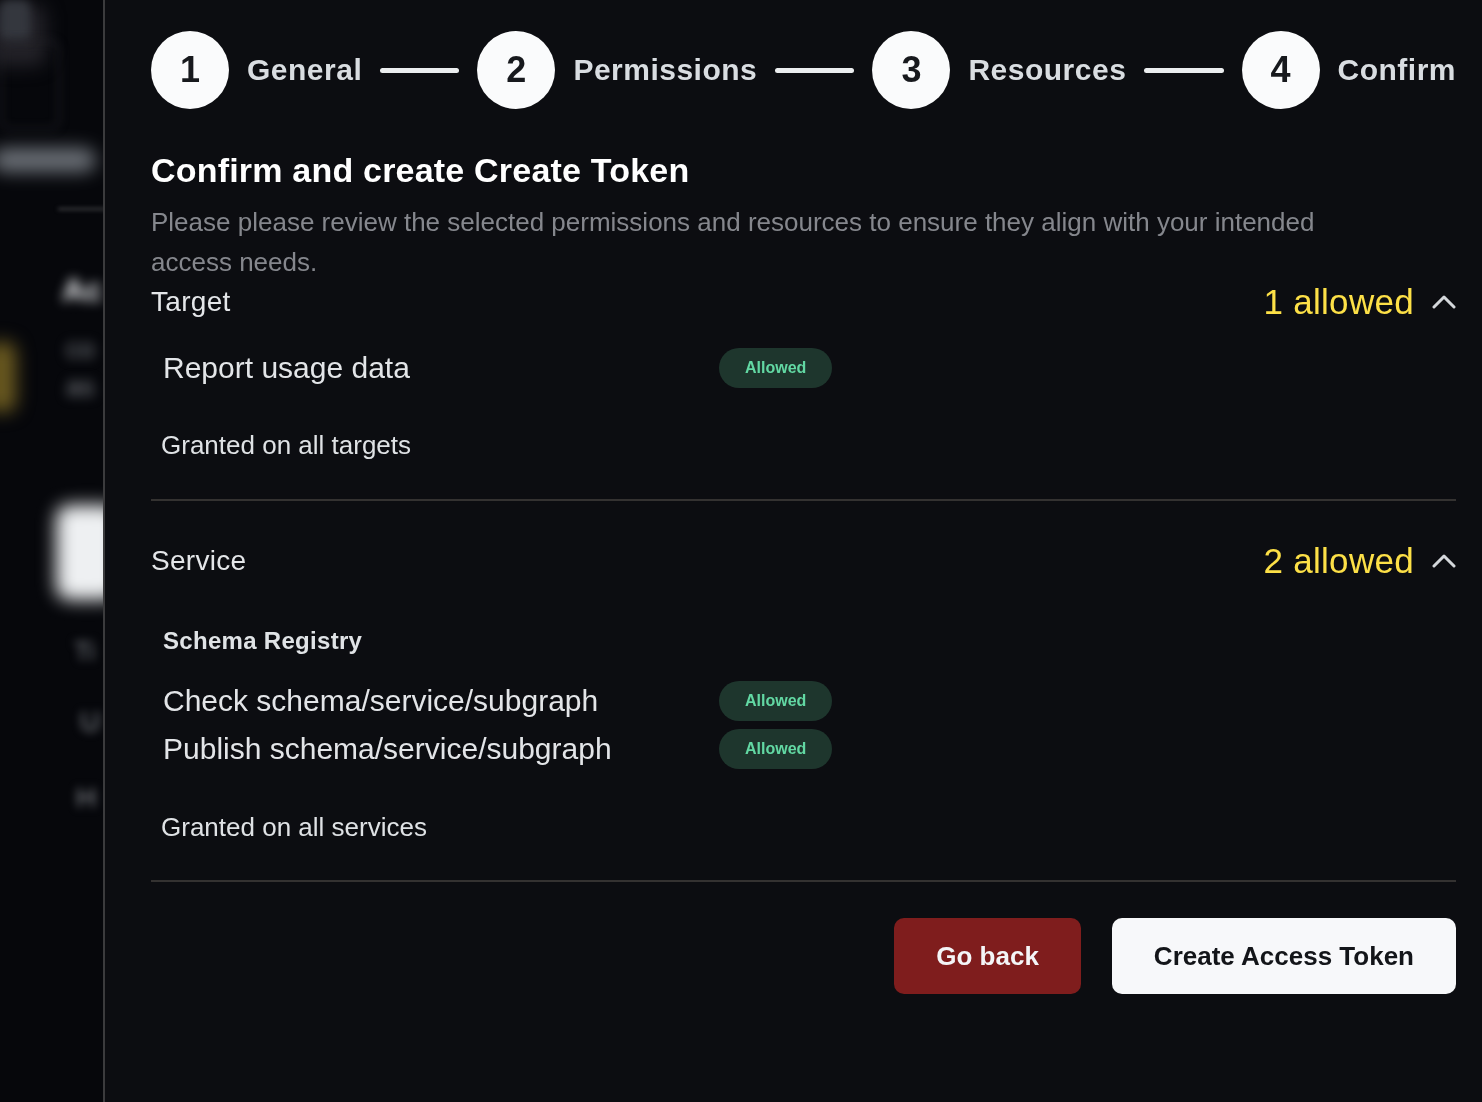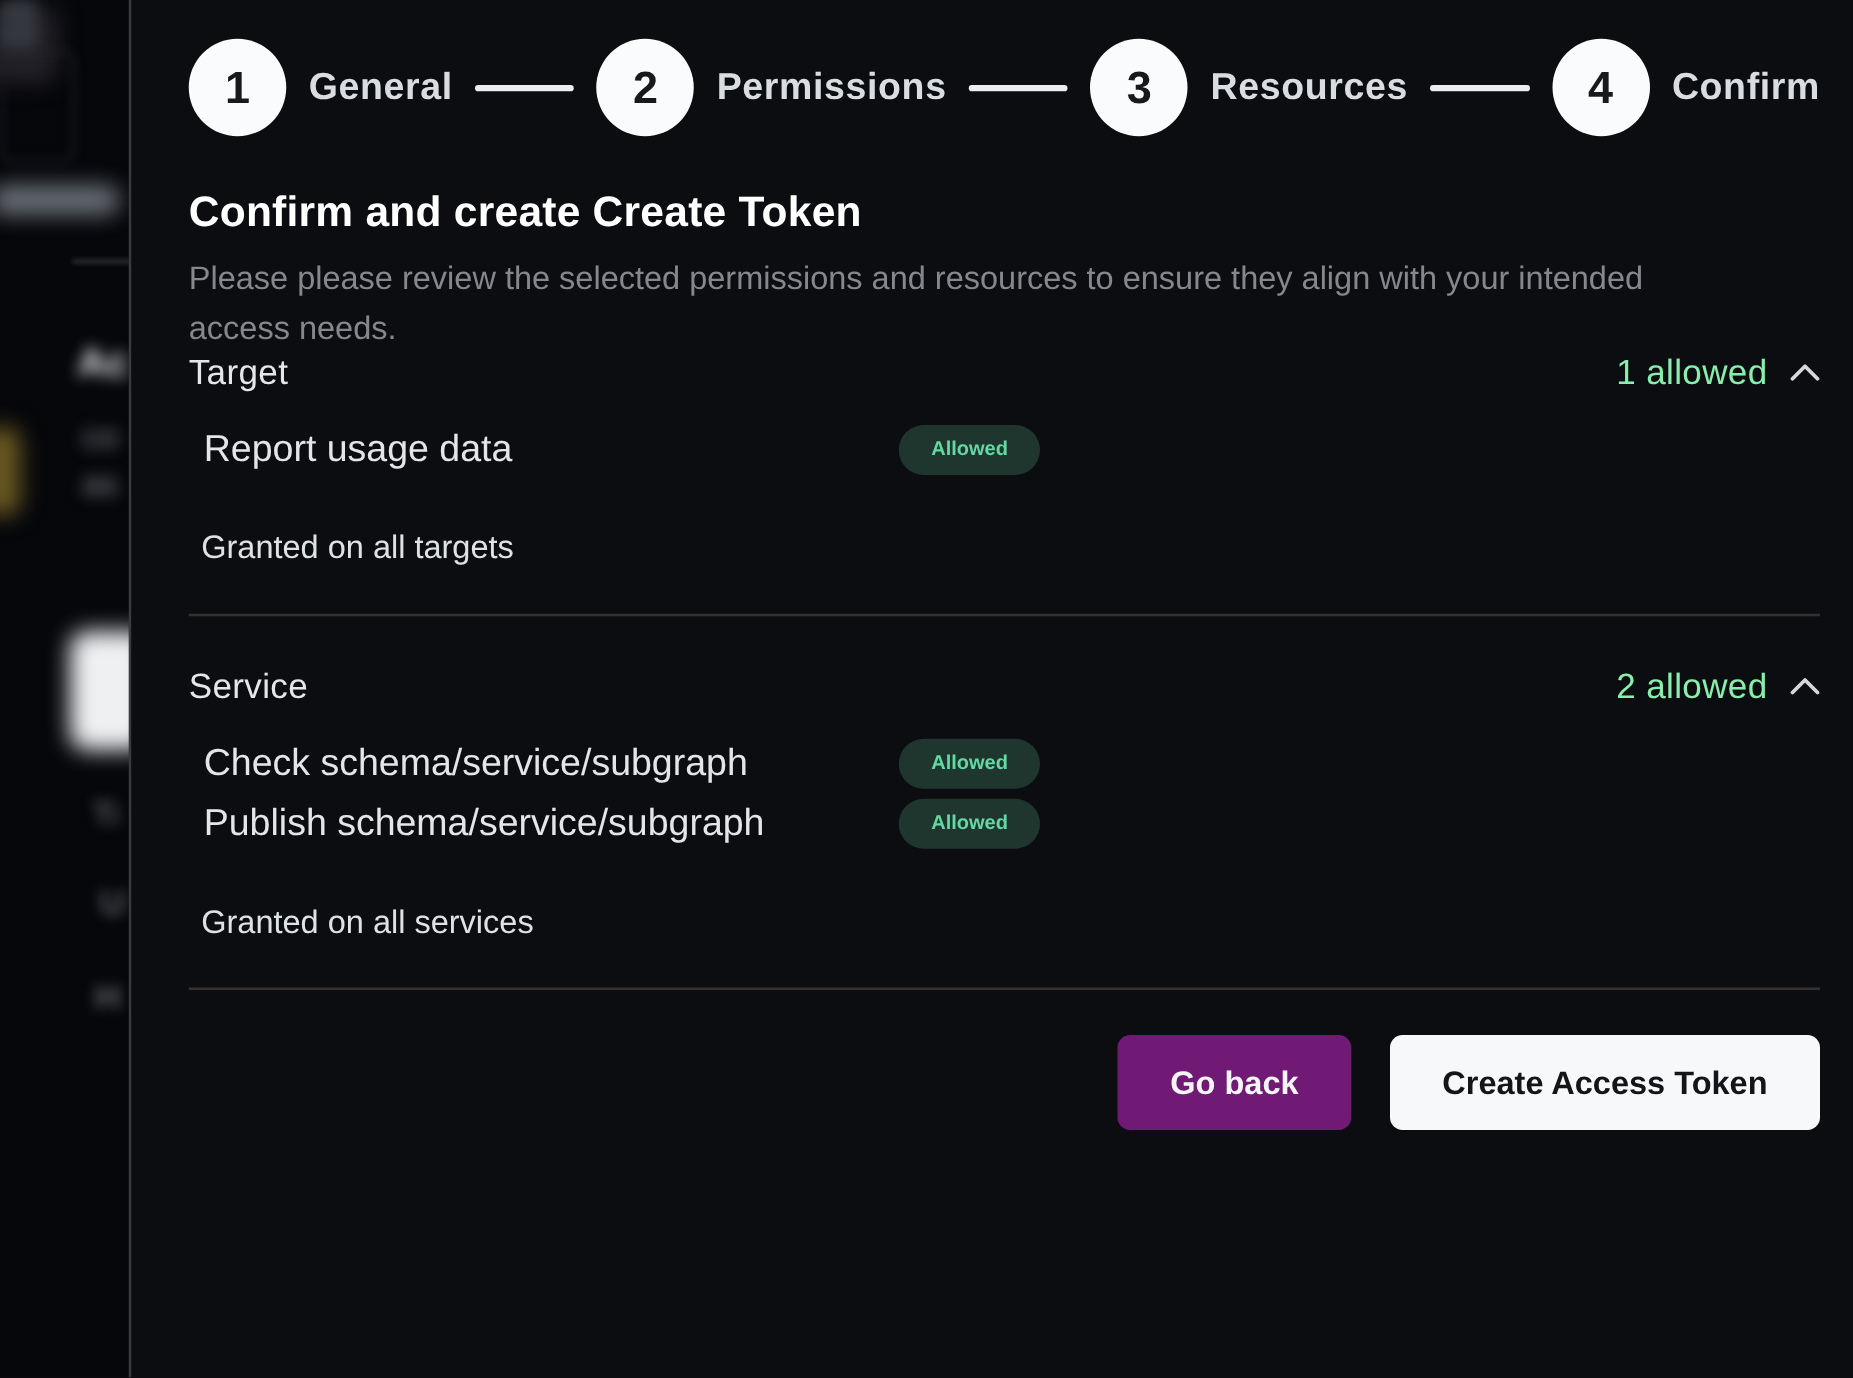--- a/index.html
+++ b/index.html
@@ -58,21 +58,21 @@
   .step-line { flex: 1 1 auto; height: 5px; border-radius: 3px; background: #ebedef; margin: 0 18px; min-width: 40px; }
 
   
   .page-title { margin-top: 42px; font-size: 34px; font-weight: bold; color: #ffffff; letter-spacing: .2px; }
   .page-desc  { margin-top: 12px; font-size: 26px; line-height: 40px; color: #85878d; max-width: 1230px; }
 
   
   .section-header { display: flex; align-items: center; justify-content: space-between; }
   .section-title { font-size: 28px; color: #e4e6e9; letter-spacing: .3px; }
   .section-count-wrap { display: flex; align-items: center; gap: 18px; cursor: pointer; background: none; border: none; }
-  .section-count { font-size: 28px; color: #86efac; letter-spacing: .3px; }
+  .section-count { font-size: 35px; color: #fde047; letter-spacing: .3px; }
   .chevron { width: 24px; height: 16px; display: block; }
 
   .group-name { font-size: 24px; font-weight: bold; color: #e0e3e6; letter-spacing: .3px; margin-left: 12px; }
   .perm-row { display: flex; align-items: center; margin-left: 12px; height: 40px; }
   .perm-label { flex: 0 0 556px; font-size: 30px; color: #e3e5e8; }
   .badge {
     height: 40px; padding: 0 26px; border-radius: 21px;
     background: var(--badge-bg, #1e362d); color: var(--badge-text, #62d8a3);
     font-size: 16px; font-weight: bold;
     display: inline-flex; align-items: center; justify-content: center;
@@ -94,21 +94,21 @@
   .s-div-2      { margin-top: 37px; }
 
   
   .footer { margin-top: 36px; display: flex; justify-content: flex-end; gap: 31px; }
   .btn {
     height: 76px; border-radius: 10px; border: none;
     font-family: "Liberation Sans", sans-serif;
     font-size: 26px; font-weight: bold; cursor: pointer;
     display: inline-flex; align-items: center; justify-content: center;
   }
-  .btn-ghost { background: #701a75; color: #f4f5f7; padding: 0 42px; }
+  .btn-ghost { background: #7f1d1d; color: #f4f5f7; padding: 0 42px; }
   .btn-primary { background: #f7f8fa; color: #131519; padding: 0 42px; text-align: right; }
 </style>
 </head>
 <body>
 
 <div class="app">
 
   <div class="sidebar">
     <div class="blur-blob bb-tile"></div>
     <div class="blur-blob bb-crumb"></div>
@@ -170,20 +170,21 @@
 
     <div class="section-header s-header-2">
       <div class="section-title">Service</div>
       <button class="section-count-wrap">
         <span class="section-count">2 allowed</span>
         <svg class="chevron" viewBox="0 0 24 16" fill="none">
           <polyline points="2,13 12,3 22,13" stroke="#d4d7db" stroke-width="3" stroke-linecap="round" stroke-linejoin="round"></polyline>
         </svg>
       </button>
     </div>
+    <div class="group-name s-group-2">Schema Registry</div>
     <div class="perm-row s-row-2a">
       <div class="perm-label">Check schema/service/subgraph</div>
       <div class="badge">Allowed</div>
     </div>
     <div class="perm-row s-row-2b">
       <div class="perm-label">Publish schema/service/subgraph</div>
       <div class="badge">Allowed</div>
     </div>
     <div class="granted-note s-note-2">Granted on all services</div>
     <hr class="divider s-div-2">

